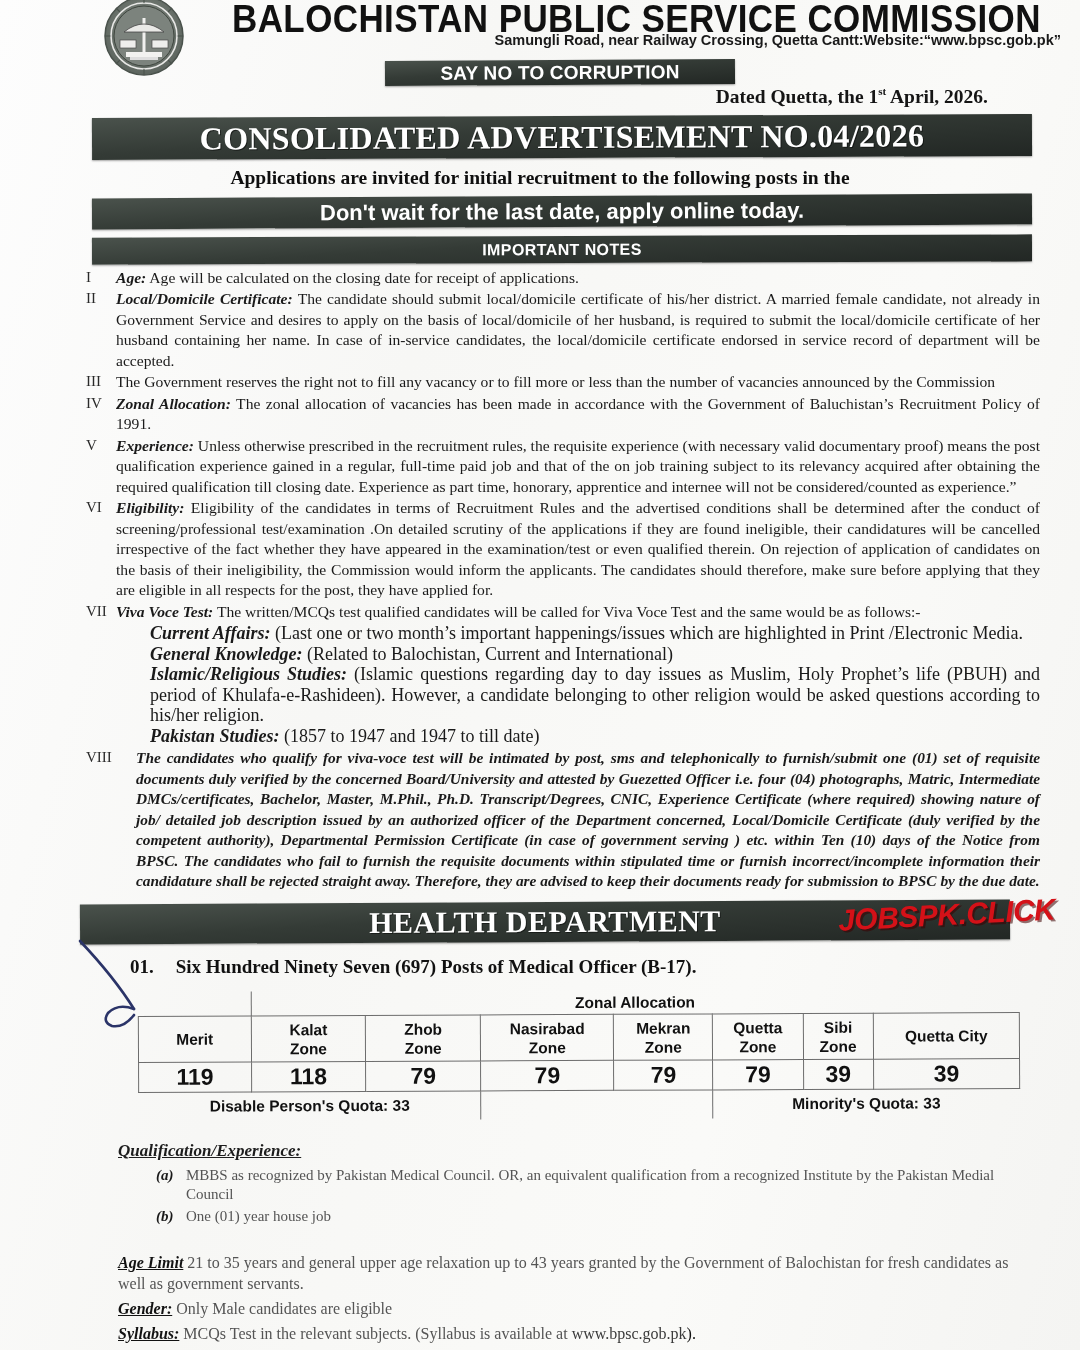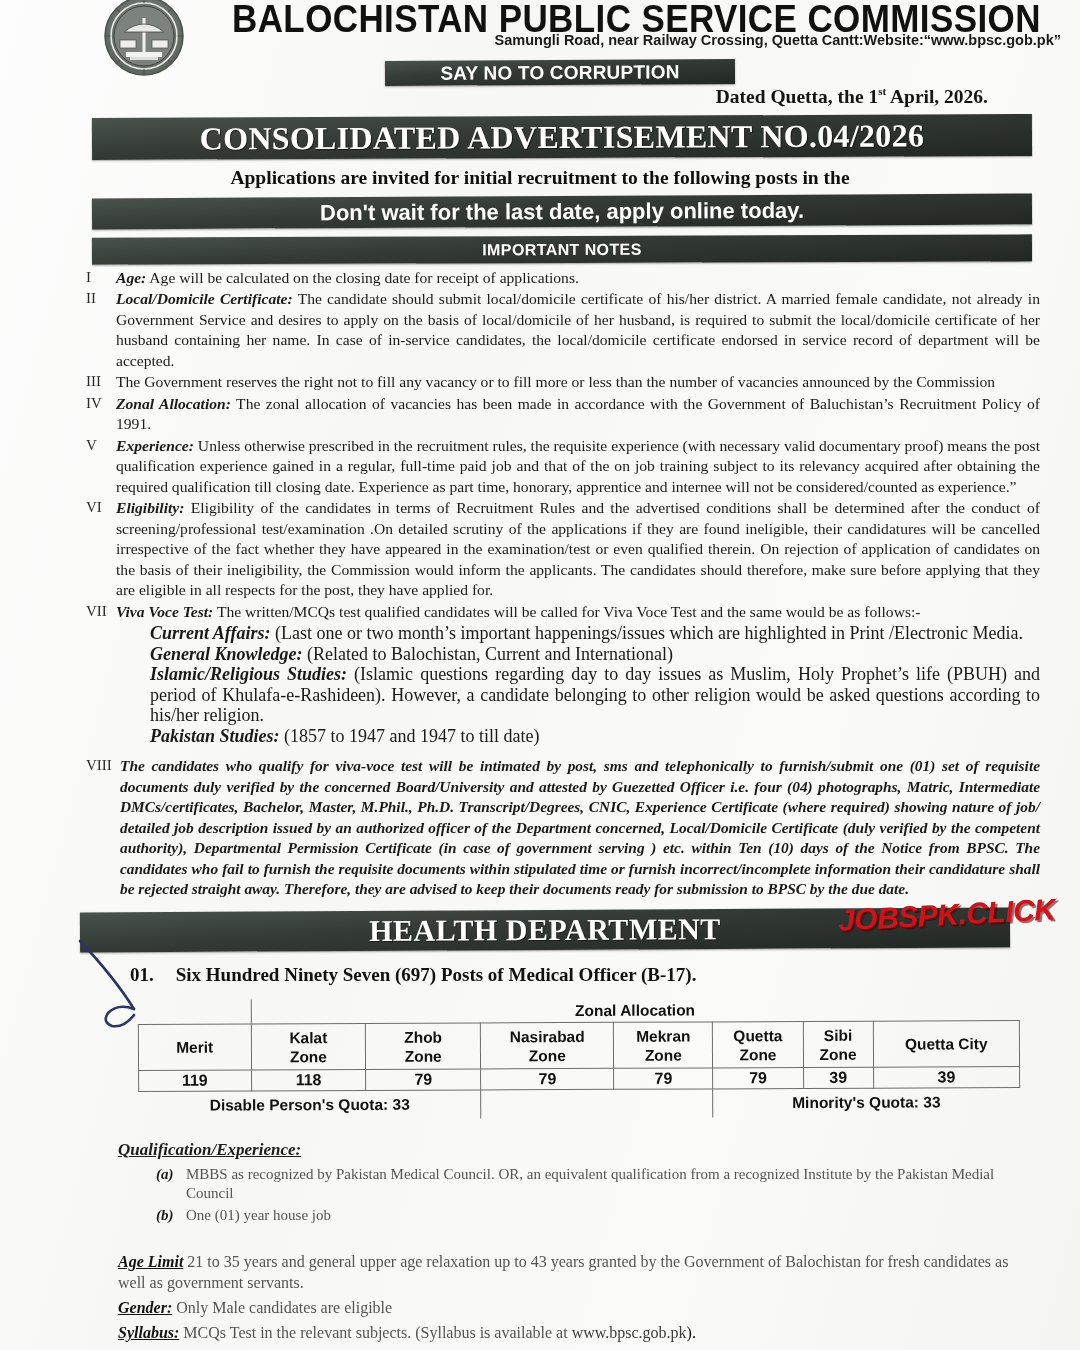--- a/index.html
+++ b/index.html
@@ -285,21 +285,21 @@
     border-top: 1px solid transparent !important;
     border-bottom: 1px solid #6d6d6d !important;
   }
   .zcol {
     font-size: 15.5px;
     height: 46px;
     line-height: 19px;
     vertical-align: middle;
   }
   .zval {
-    font-size: 16px;
+    font-size: 23px;
     height: 20px;
   }
   .zquota {
     font-size: 15.5px;
     height: 28px;
     border-left: 1px solid transparent !important;
     border-bottom: 1px solid transparent !important;
   }
   .zquota.left { border-right: 1px solid #6d6d6d !important; }
   .zquota.mid  { border-right: 1px solid #6d6d6d !important; }
@@ -468,21 +468,21 @@
       <div class="body"><span class="lead">Viva Voce Test:</span><span> The written/MCQs test qualified candidates will be called for Viva Voce Test and the same would be as follows:-</span></div>
     </div>
 
     <div class="sublist">
       <div class="subitem"><span class="lead">Current Affairs:</span><span> (Last one or two month’s important happenings/issues which are highlighted in Print /Electronic Media.</span></div>
       <div class="subitem"><span class="lead">General Knowledge:</span><span> (Related to Balochistan, Current and International)</span></div>
       <div class="subitem"><span class="lead">Islamic/Religious Studies:</span><span> (Islamic questions regarding day to day issues as Muslim, Holy Prophet’s life (PBUH) and period of Khulafa-e-Rashideen). However, a candidate belonging to other religion would be asked questions according to his/her religion.</span></div>
       <div class="subitem"><span class="lead">Pakistan Studies:</span><span> (1857 to 1947  and 1947 to till date)</span></div>
     </div>
 
-    <div class="note italic-all" style="margin-top:10px;">
+    <div class="note italic-all" style="margin-top:2px;gap:16px;">
       <div class="rom" style="width:34px;flex:0 0 34px;">VIII</div>
       <div class="body">The candidates who qualify for viva-voce test will be intimated by post, sms and telephonically to furnish/submit one (01) set of requisite documents duly verified by the concerned Board/University and attested by Guezetted Officer i.e. four (04) photographs, Matric, Intermediate DMCs/certificates, Bachelor, Master, M.Phil., Ph.D. Transcript/Degrees, CNIC, Experience Certificate (where required) showing nature of job/ detailed job description issued by an authorized officer of the Department concerned, Local/Domicile Certificate (duly verified by the competent authority), Departmental Permission Certificate (in case of government serving ) etc. within Ten (10) days of the Notice from BPSC. The candidates who fail to furnish the requisite documents within stipulated time or furnish incorrect/incomplete information their candidature shall be rejected straight away. Therefore, they are advised to keep their documents ready for submission to BPSC by the due date.</div>
     </div>
 
   </div>
 
   <div class="banner banner-dept">
     <span class="txt">HEALTH DEPARTMENT</span>
   </div>
 

